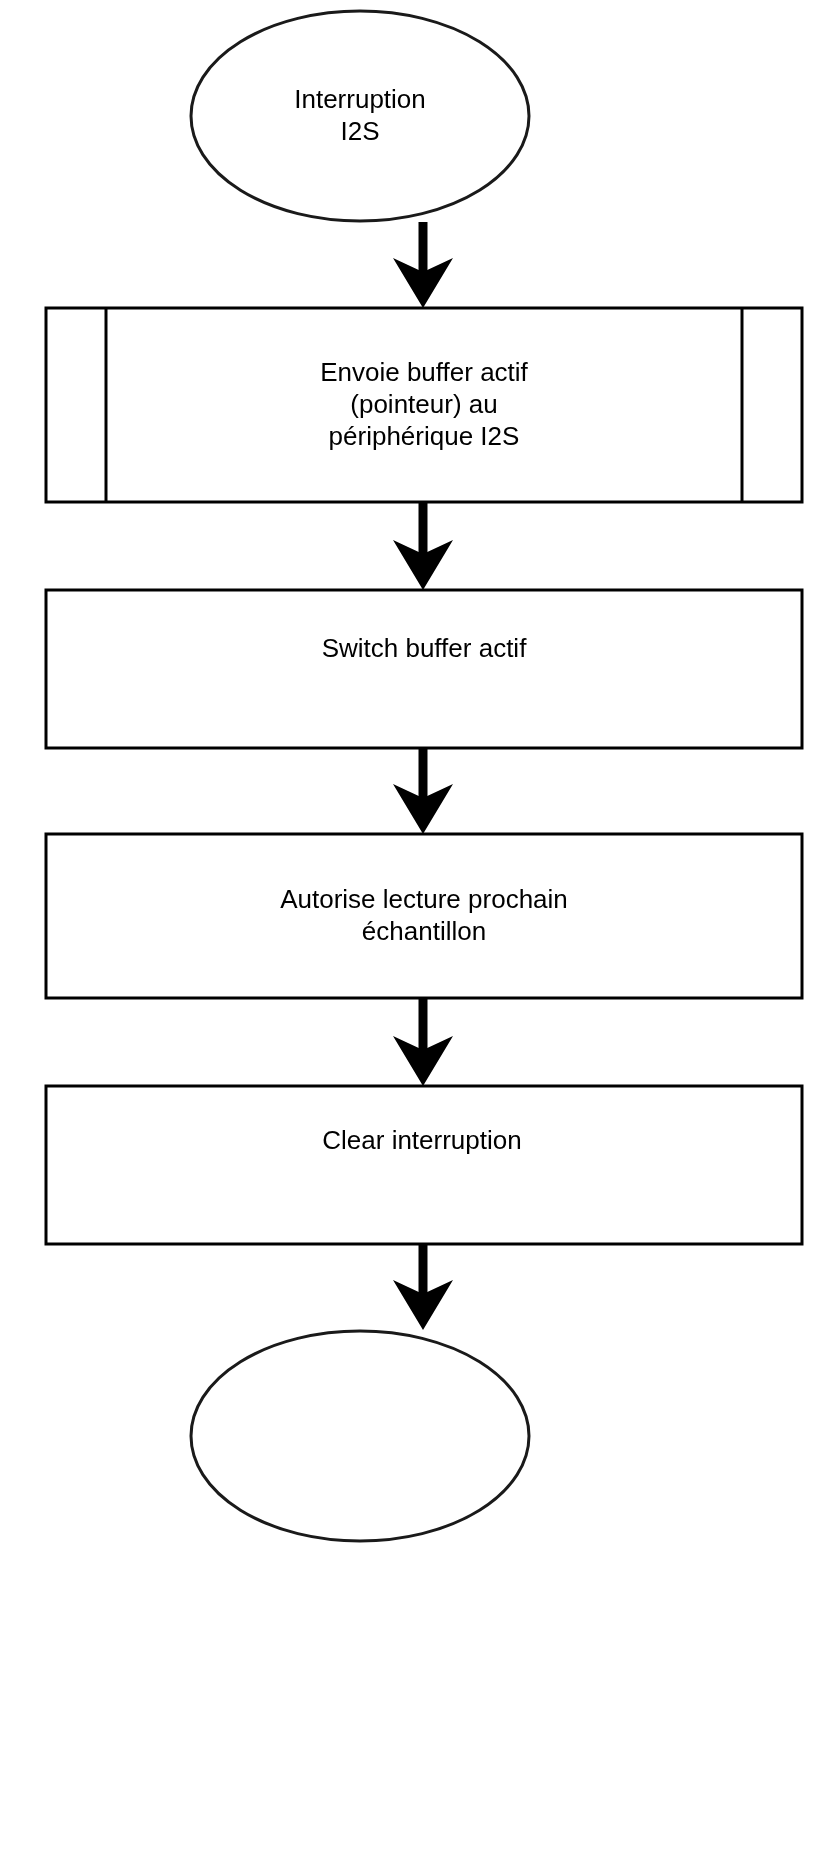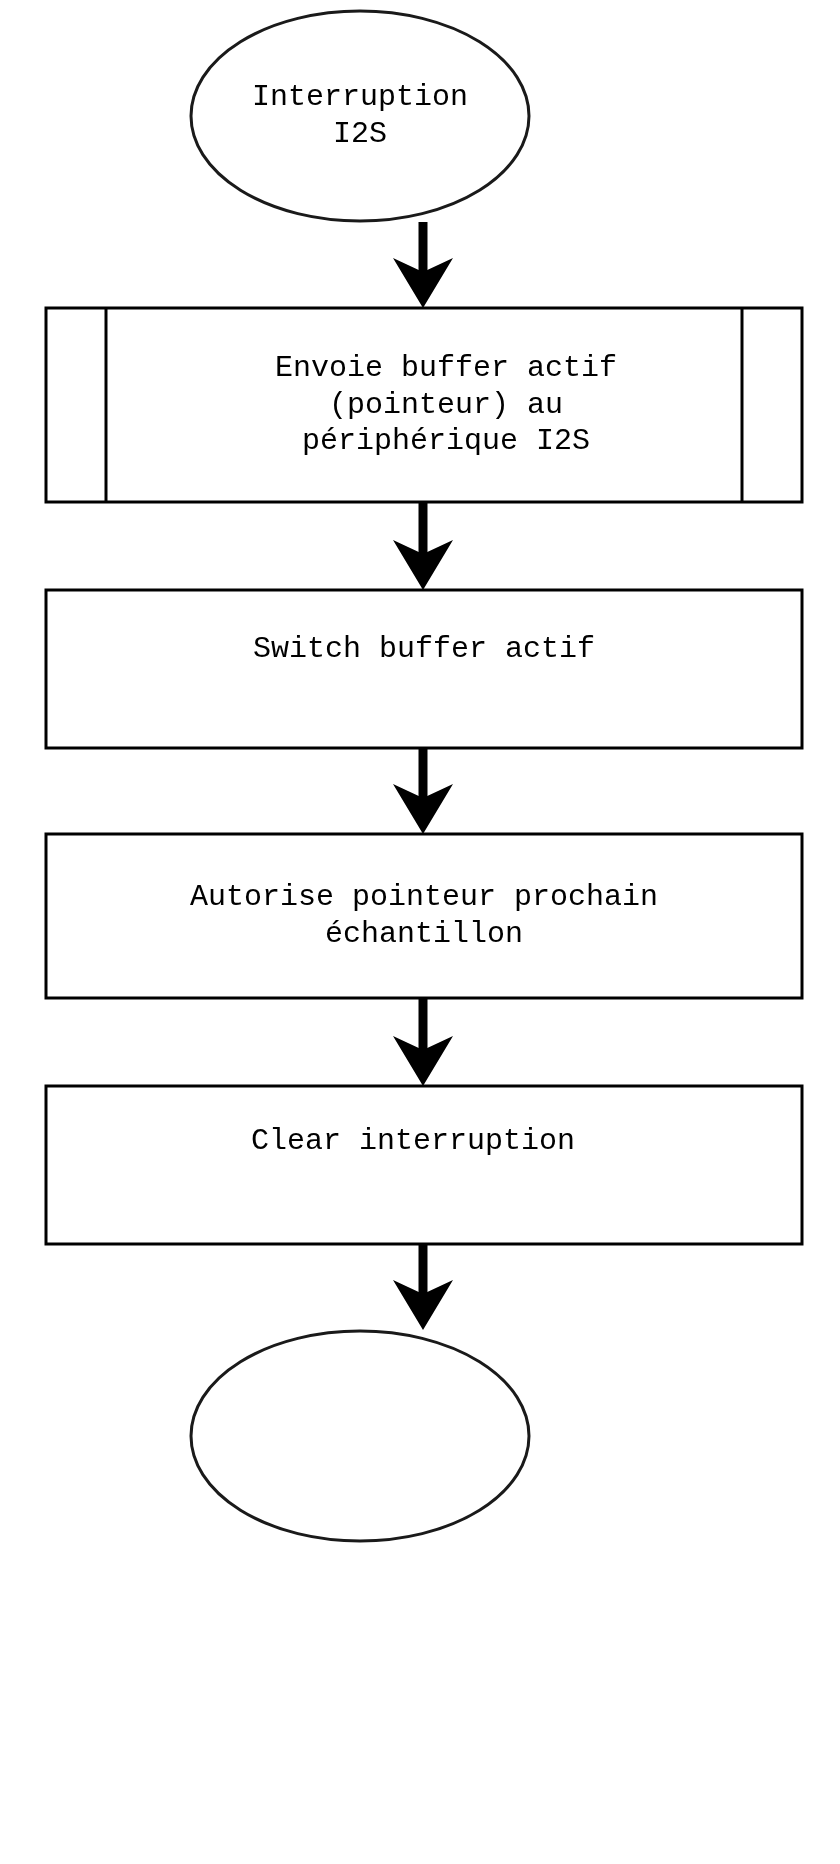--- a/index.html
+++ b/index.html
@@ -49,22 +49,22 @@
     fill: #000000;
     stroke: none;
   }
   .node-label {
     position: absolute;
     display: flex;
     align-items: center;
     justify-content: center;
     text-align: center;
     color: #000000;
-    font-family: Liberation Mono, monospace;
-    font-size: 30px;
+    font-family: Liberation Sans, sans-serif;
+    font-size: 26px;
     line-height: 1.22;
     white-space: pre-line;
     pointer-events: none;
     user-select: none;
   }
 </style>
 </head>
 <body>
 
 <div id="flowchart-canvas">
@@ -119,25 +119,25 @@
     </g>
 
     <g>
       <ellipse class="node-shape-ellipse" cx="360" cy="1436" rx="169" ry="105"></ellipse>
     </g>
   </svg>
 
   <div class="node-label" style="left:190px; top:10px; width:340px; height:212px;">Interruption
 I2S</div>
 
-  <div class="node-label" style="left:106px; top:308px; width:636px; height:194px;margin-left:22px;">Envoie buffer actif
+  <div class="node-label" style="left:106px; top:308px; width:636px; height:194px;">Envoie buffer actif
 (pointeur) au
 périphérique I2S</div>
 
   <div class="node-label" style="left:46px; top:590px; width:756px; height:118px;">Switch buffer actif</div>
 
-  <div class="node-label" style="left:46px; top:834px; width:756px; height:164px;">Autorise pointeur prochain
+  <div class="node-label" style="left:46px; top:834px; width:756px; height:164px;">Autorise lecture prochain
 échantillon</div>
 
-  <div class="node-label" style="left:35px; top:1086px; width:756px; height:110px;text-align:center;">Clear interruption</div>
+  <div class="node-label" style="left:44px; top:1086px; width:756px; height:110px;text-align:center;">Clear interruption</div>
 
 
 </div>
 
 </body></html>

